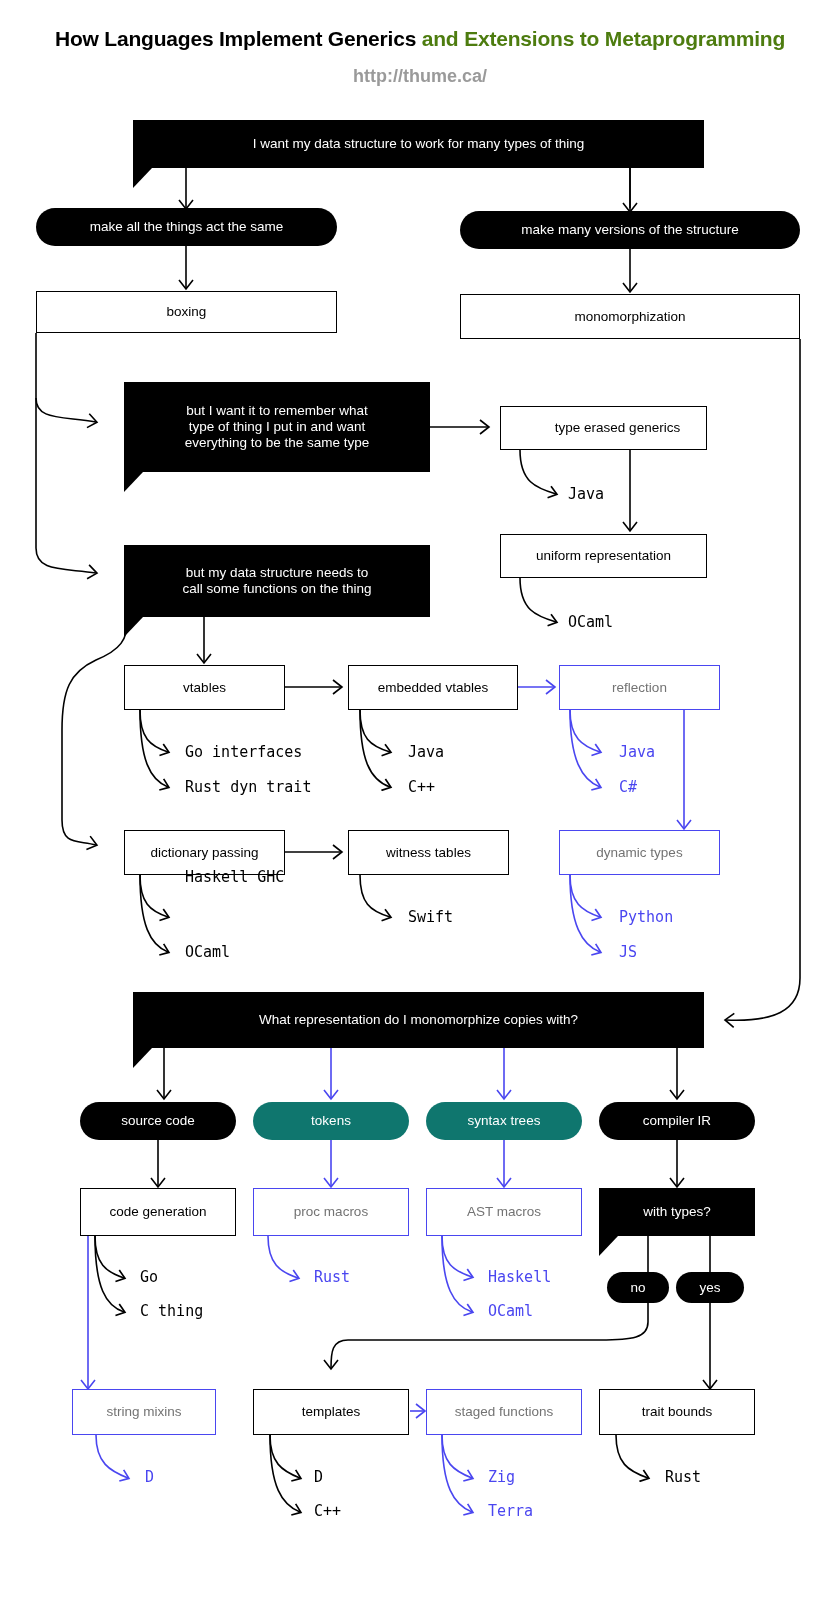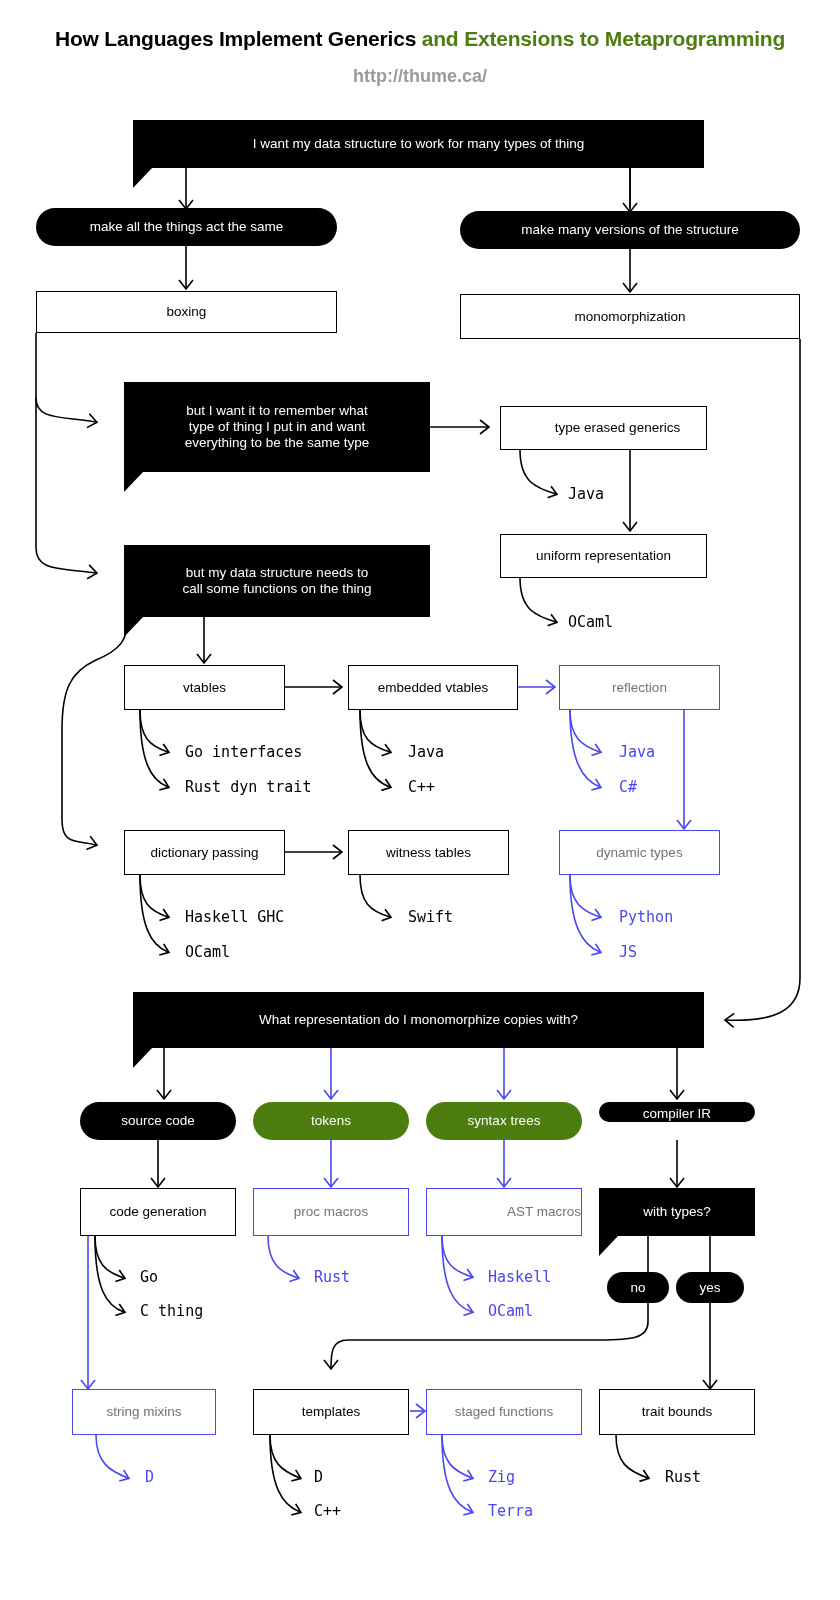--- a/index.html
+++ b/index.html
@@ -23,21 +23,21 @@
         line-height:1.18;}
 
   .box{background:#fff;border:1.6px solid #000;color:#000;font-size:13.5px;}
   .box.b{border-color:#4a46f0;color:#737373;}
 
   .bubble{background:#000;color:#fff;font-size:13.5px;border:none;}
   .bubble .tail{position:absolute;left:0;top:100%;width:0;height:0;
         border-left:19px solid #000;border-bottom:20px solid transparent;}
 
   .pill{background:#000;color:#fff;font-size:13.5px;border-radius:22px;}
-  .pill.b{background:#4d7c0f;color:#fff;}
+  .pill.b{background:#0f766e;color:#fff;}
 
   .leaf{position:absolute;font-family:"DejaVu Sans Mono","Liberation Mono",monospace;
         font-size:15px;color:#000;white-space:nowrap;}
   .leaf.b{color:#4a46f0;}
 </style>
 </head>
 <body>
 
 <div id="stage">
 
@@ -220,33 +220,33 @@
   </div>
 
   <div class="node pill b" style="left:253px;top:1102px;width:156px;height:38px;">
     <span>tokens</span>
   </div>
 
   <div class="node pill b" style="left:426px;top:1102px;width:156px;height:38px;">
     <span>syntax trees</span>
   </div>
 
-  <div class="node pill" style="left:599px;top:1102px;width:156px;height:20px;align-items:flex-end;">
+  <div class="node pill" style="left:599px;top:1102px;width:156px;height:38px;">
     <span>compiler IR</span>
   </div>
 
   <div class="node box" style="left:80px;top:1188px;width:156px;height:48px;">
     <span>code generation</span>
   </div>
 
   <div class="node box b" style="left:253px;top:1188px;width:156px;height:48px;">
     <span>proc macros</span>
   </div>
 
-  <div class="node box b" style="left:426px;top:1188px;width:156px;height:48px;justify-content:flex-end;">
+  <div class="node box b" style="left:426px;top:1188px;width:156px;height:48px;">
     <span>AST macros</span>
   </div>
 
   <div class="node bubble" style="left:599px;top:1188px;width:156px;height:48px;">
     <span>with types?</span>
     <span class="tail"></span>
   </div>
 
   <div class="node pill" style="left:607px;top:1272px;width:62px;height:31px;">
     <span>no</span>
@@ -277,21 +277,21 @@
 
   <div class="leaf" style="left:185px;top:743px;">Go interfaces</div>
   <div class="leaf" style="left:185px;top:778px;">Rust dyn trait</div>
 
   <div class="leaf" style="left:408px;top:743px;">Java</div>
   <div class="leaf" style="left:408px;top:778px;">C++</div>
 
   <div class="leaf b" style="left:619px;top:743px;">Java</div>
   <div class="leaf b" style="left:619px;top:778px;">C#</div>
 
-  <div class="leaf" style="left:185px;top:908px;">Haskell GHC</div>
+  <div class="leaf" style="left:185px;top:868px;">Haskell GHC</div>
   <div class="leaf" style="left:185px;top:943px;">OCaml</div>
 
   <div class="leaf" style="left:408px;top:908px;">Swift</div>
 
   <div class="leaf b" style="left:619px;top:908px;">Python</div>
   <div class="leaf b" style="left:619px;top:943px;">JS</div>
 
   <div class="leaf" style="left:140px;top:1268px;">Go</div>
   <div class="leaf" style="left:140px;top:1302px;">C thing</div>
 

